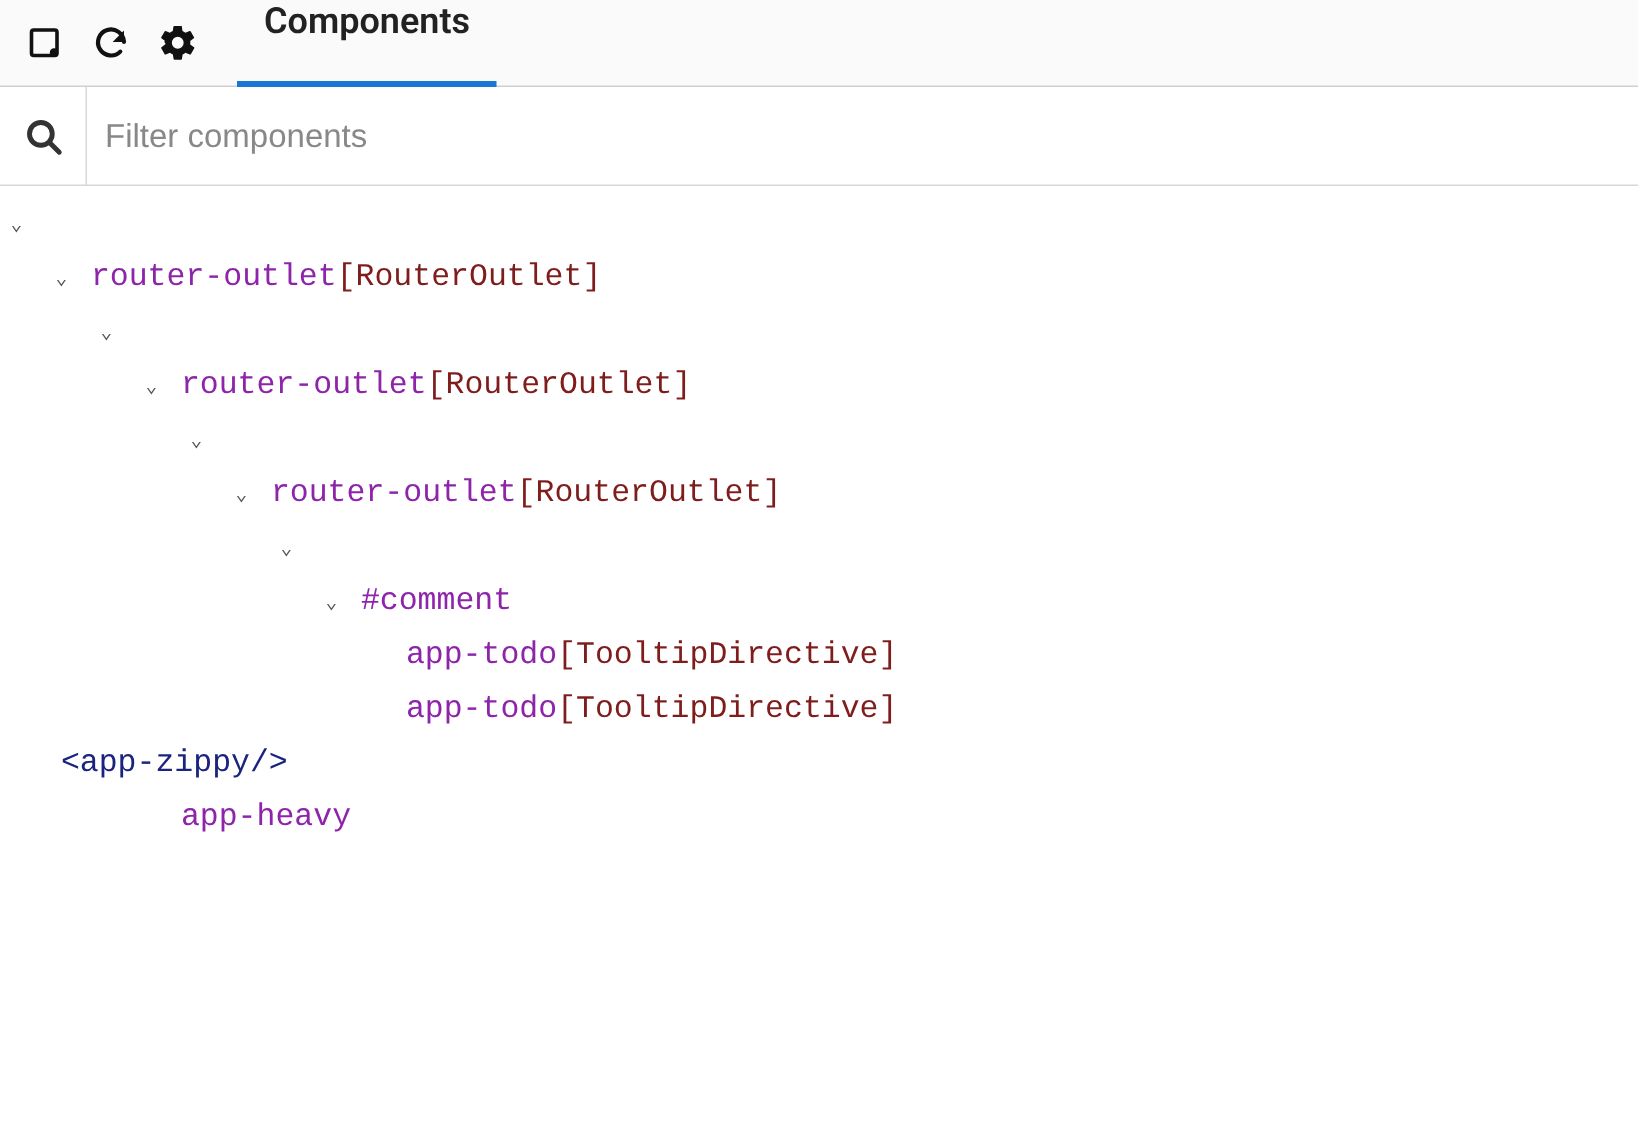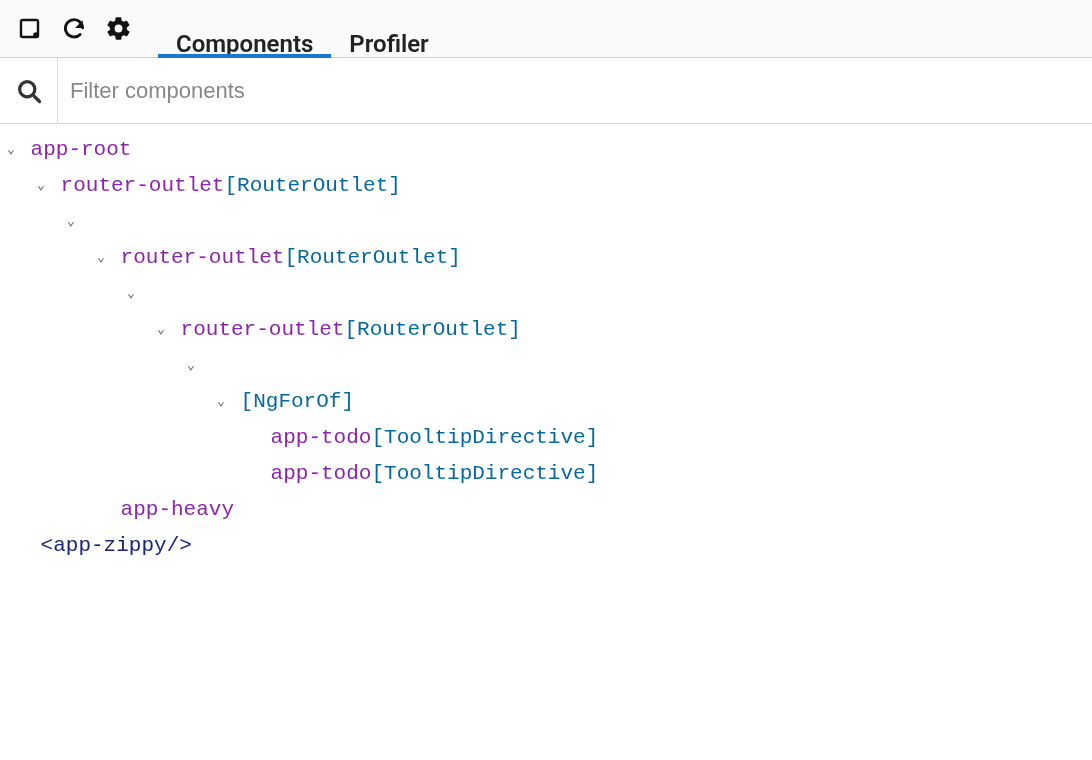--- a/index.html
+++ b/index.html
@@ -28,21 +28,21 @@
     color: #111;
   }
   .tabs {
     display: flex;
     align-items: stretch;
     height: 58px;
     margin-left: 18px;
   }
   .tab {
     display: flex;
-    align-items: flex-end;
+    align-items: flex-start;
     padding: 0 18px;
     font-size: 24px;
     font-weight: 600;
     color: #222;
     cursor: pointer;
     position: relative;
   }
   .tab.active::after {
     content: "";
     position: absolute;
@@ -98,21 +98,21 @@
   .caret {
     width: 14px;
     display: inline-block;
     color: #555;
     font-size: 13px;
     text-align: center;
     user-select: none;
   }
   .caret.blank { visibility: hidden; }
   .tag { color: #8e24aa; }
-  .directive { color: #0369a1; }
+  .directive { color: #7f1d1d; }
   .self-closing { color: #1a237e; }
   svg { display: block; }
 </style>
 </head>
 <body>
 
 <div class="toolbar">
   <div class="icon-btn">
     <svg width="24" height="24" viewBox="0 0 24 24" fill="none" stroke="currentColor" stroke-width="2.4">
       <rect x="3" y="3" width="17" height="17" rx="1.5"></rect>
@@ -127,42 +127,39 @@
   </div>
   <div class="icon-btn">
     <svg width="27" height="27" viewBox="0 0 24 24" fill="currentColor">
       <path d="M19.4 13c.04-.33.07-.66.07-1s-.03-.67-.07-1l2.11-1.65a.5.5 0 0 0 .12-.64l-2-3.46a.5.5 0 0 0-.61-.22l-2.49 1a7.3 7.3 0 0 0-1.73-1l-.38-2.65A.5.5 0 0 0 13.93 2h-4a.5.5 0 0 0-.49.42l-.38 2.65a7.3 7.3 0 0 0-1.73 1l-2.49-1a.5.5 0 0 0-.61.22l-2 3.46a.5.5 0 0 0 .12.64L4.46 11c-.4.33-.7.66-.07 1s.3.67.07 1l-2.11 1.65a.5.5 0 0 0-.12.64l2 3.46c.14.24.43.34.68.22l2.49-1c.52.4 1.1.74 1.73 1l.38 2.65c.4.24.25.42.49.42h4c.24 0 .45-.18.49-.42l.38-2.65c.63-.26 1.21-.6 1.73-1l2.49 1c.25.12.54.02.68-.22l2-3.46a.5.5 0 0 0-.12-.64L19.4 13zM12 15.5A3.5 3.5 0 1 1 12 8.5a3.5 3.5 0 0 1 0 7z"></path>
     </svg>
   </div>
   <div class="tabs">
     <div class="tab active">
       <span>Components</span>
     </div>
-    <div class="tab">
-      <span>Profiler</span>
-    </div>
   </div>
 </div>
 
 <div class="search-row">
   <div class="search-icon-wrap">
     <svg width="28" height="28" viewBox="0 0 24 24" fill="none" stroke="currentColor" stroke-width="2.8" stroke-linecap="round">
       <circle cx="10.5" cy="10.5" r="6.5"></circle>
       <line x1="16" y1="16" x2="21" y2="21"></line>
     </svg>
   </div>
   <input class="search-input" type="text" placeholder="Filter components" style="">
 </div>
 
 <div class="tree" id="tree">
-    <div class="row"><span class="caret">⌄</span><span> </span><span class="tag">app-root</span></div>
+    <div class="row"><span class="caret">⌄</span><span> </span></div>
     <div class="row"><span class="indent-unit"></span><span class="caret">⌄</span><span> </span><span class="tag">router-outlet</span><span class="directive">[RouterOutlet]</span></div>
     <div class="row"><span class="indent-unit"></span><span class="indent-unit"></span><span class="caret">⌄</span><span> </span></div>
     <div class="row"><span class="indent-unit"></span><span class="indent-unit"></span><span class="indent-unit"></span><span class="caret">⌄</span><span> </span><span class="tag">router-outlet</span><span class="directive">[RouterOutlet]</span></div>
     <div class="row"><span class="indent-unit"></span><span class="indent-unit"></span><span class="indent-unit"></span><span class="indent-unit"></span><span class="caret">⌄</span><span> </span></div>
     <div class="row"><span class="indent-unit"></span><span class="indent-unit"></span><span class="indent-unit"></span><span class="indent-unit"></span><span class="indent-unit"></span><span class="caret">⌄</span><span> </span><span class="tag">router-outlet</span><span class="directive">[RouterOutlet]</span></div>
     <div class="row"><span class="indent-unit"></span><span class="indent-unit"></span><span class="indent-unit"></span><span class="indent-unit"></span><span class="indent-unit"></span><span class="indent-unit"></span><span class="caret">⌄</span><span> </span></div>
-    <div class="row"><span class="indent-unit"></span><span class="indent-unit"></span><span class="indent-unit"></span><span class="indent-unit"></span><span class="indent-unit"></span><span class="indent-unit"></span><span class="indent-unit"></span><span class="caret">⌄</span><span> </span><span class="directive">[NgForOf]</span></div>
+    <div class="row"><span class="indent-unit"></span><span class="indent-unit"></span><span class="indent-unit"></span><span class="indent-unit"></span><span class="indent-unit"></span><span class="indent-unit"></span><span class="indent-unit"></span><span class="caret">⌄</span><span> </span><span class="tag">#comment</span></div>
     <div class="row"><span class="indent-unit"></span><span class="indent-unit"></span><span class="indent-unit"></span><span class="indent-unit"></span><span class="indent-unit"></span><span class="indent-unit"></span><span class="indent-unit"></span><span class="indent-unit"></span><span class="caret blank">⌄</span><span> </span><span class="tag">app-todo</span><span class="directive">[TooltipDirective]</span></div>
     <div class="row"><span class="indent-unit"></span><span class="indent-unit"></span><span class="indent-unit"></span><span class="indent-unit"></span><span class="indent-unit"></span><span class="indent-unit"></span><span class="indent-unit"></span><span class="indent-unit"></span><span class="caret blank">⌄</span><span> </span><span class="tag">app-todo</span><span class="directive">[TooltipDirective]</span></div>
+    <div class="row"><span class="indent-unit" style="width: 10px;"></span><span class="caret blank">⌄</span><span> </span><span class="self-closing">&lt;app-zippy/&gt;</span></div>
     <div class="row"><span class="indent-unit"></span><span class="indent-unit"></span><span class="indent-unit"></span><span class="caret blank">⌄</span><span> </span><span class="tag">app-heavy</span></div>
-    <div class="row"><span class="indent-unit" style="width: 10px;"></span><span class="caret blank">⌄</span><span> </span><span class="self-closing">&lt;app-zippy/&gt;</span></div>
   </div>
 
 </body></html>

